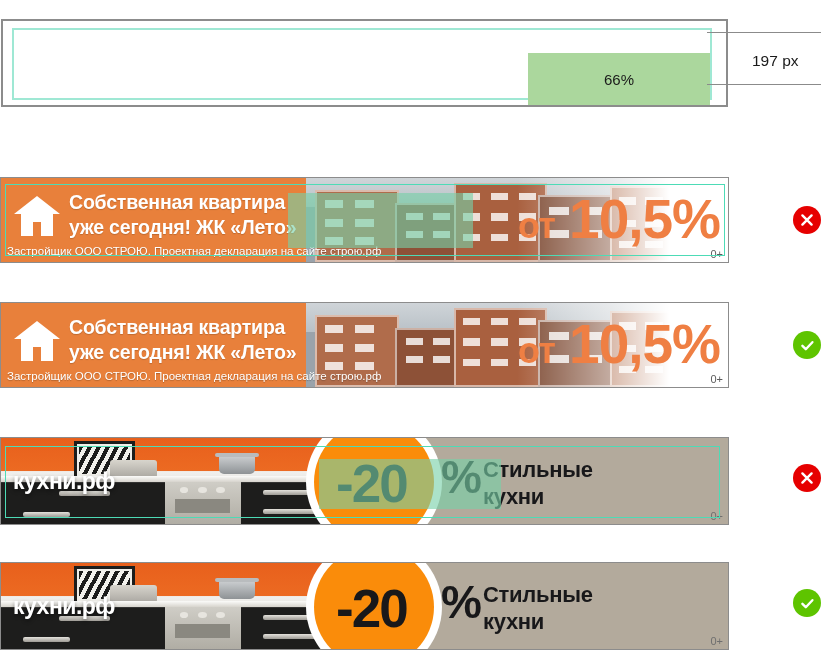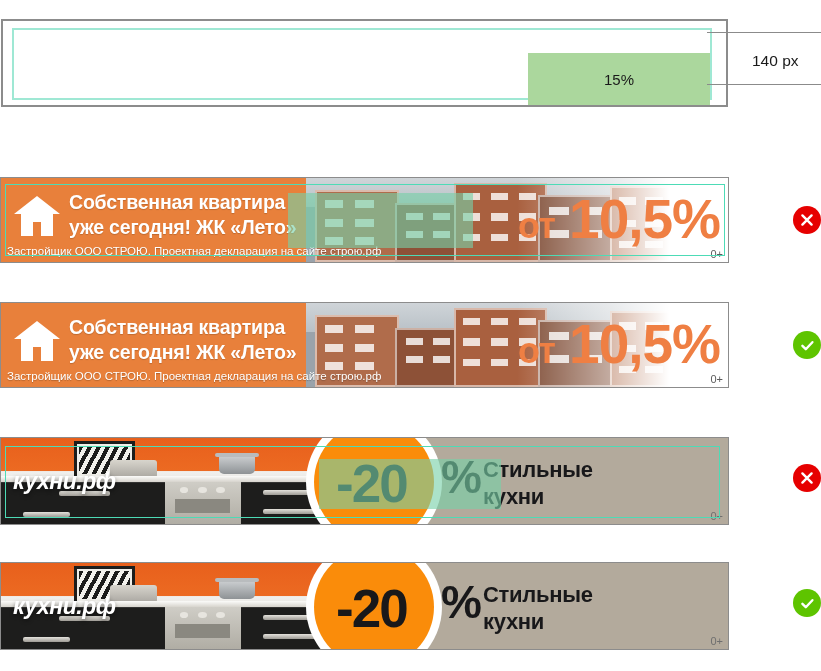--- a/index.html
+++ b/index.html
@@ -172,21 +172,20 @@
   .k-logo {
     position: absolute;
     left: 12px; top: 50%;
     transform: translateY(-50%);
     color: #ffffff;
     font-weight: bold;
     font-size: 23px;
     letter-spacing: -0.5px;
     text-shadow: 0 2px 4px rgba(0,0,0,.45);
     white-space: nowrap;
-    font-style: italic;
   }
   .disc-circle {
     position: absolute;
     background: #ffffff;
     border-radius: 50%;
   }
   .disc-orange {
     position: absolute;
     background: #fa8c0a;
     border-radius: 50%;
@@ -242,26 +241,26 @@
   .verdict svg { display: block; }
 </style>
 </head>
 <body>
 
 <div id="page">
 
   <div class="diagram">
     <div class="diagram-inner"></div>
     <div class="pct-block">
-      <span>15%</span>
+      <span>66%</span>
     </div>
   </div>
   <div class="lead-line lead-top"></div>
   <div class="lead-line lead-bot"></div>
-  <div class="px-label">140 px</div>
+  <div class="px-label">197 px</div>
 
   <div class="row" style="top:177px; width:821px; height:86px;">
     <div class="banner" style="width:729px; height:86px;">
       <div class="realty">
         <div class="realty-photo">
           <div class="fac f1">
             <div class="win" style="left:12%;top:14%;width:22%;height:11%"></div>
             <div class="win" style="left:48%;top:14%;width:22%;height:11%"></div>
             <div class="win" style="left:12%;top:40%;width:22%;height:11%"></div>
             <div class="win" style="left:48%;top:40%;width:22%;height:11%"></div>

